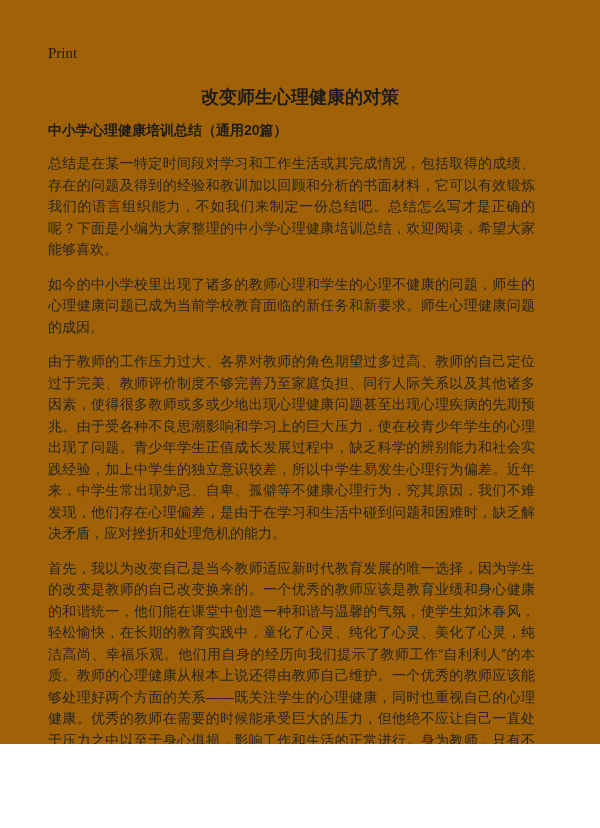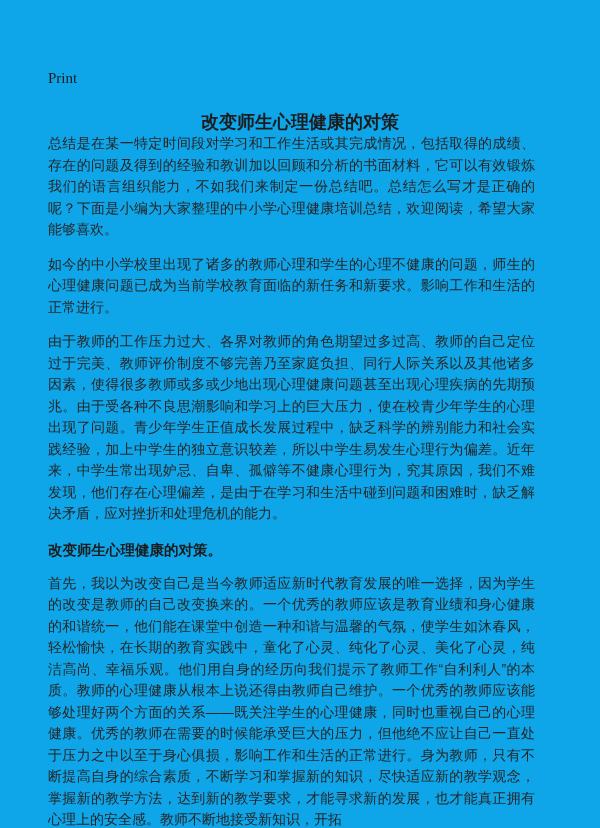--- a/index.html
+++ b/index.html
@@ -10,23 +10,23 @@
   body {
     width: 600px;
     height: 828px;
     overflow: hidden;
     color: #1f1f1f;
     font-family: "Liberation Sans", sans-serif;
   }
   .page {
     box-sizing: border-box;
     width: 600px;
-    height: 828px;
-    padding: 69px 48px 0 48px;
-    background: #0ea5e9;
+    height: 744px;
+    padding: 44px 48px 0 48px;
+    background: #a16207;
     overflow: hidden;
   }
   .print-link {
     display: inline-block;
     font-family: "Liberation Serif", serif;
     font-size: 15px;
     color: #1c1c1c;
     text-decoration: none;
     cursor: pointer;
   }
@@ -63,26 +63,26 @@
   }
 </style>
 </head>
 <body>
 
 <div class="page">
   <a class="print-link">Print</a>
 
   <h1 class="doc-title">改变师生心理健康的对策</h1>
 
+  <h2 class="doc-subtitle">中小学心理健康培训总结（通用20篇）</h2>
 
   <p class="body-text">总结是在某一特定时间段对学习和工作生活或其完成情况，包括取得的成绩、存在的问题及得到的经验和教训加以回顾和分析的书面材料，它可以有效锻炼我们的语言组织能力，不如我们来制定一份总结吧。总结怎么写才是正确的呢？下面是小编为大家整理的中小学心理健康培训总结，欢迎阅读，希望大家能够喜欢。</p>
 
 
 
-  <p class="body-text">如今的中小学校里出现了诸多的教师心理和学生的心理不健康的问题，师生的心理健康问题已成为当前学校教育面临的新任务和新要求。影响工作和生活的正常进行。</p>
+  <p class="body-text">如今的中小学校里出现了诸多的教师心理和学生的心理不健康的问题，师生的心理健康问题已成为当前学校教育面临的新任务和新要求。师生心理健康问题的成因。</p>
 
 
   <p class="body-text">由于教师的工作压力过大、各界对教师的角色期望过多过高、教师的自己定位过于完美、教师评价制度不够完善乃至家庭负担、同行人际关系以及其他诸多因素，使得很多教师或多或少地出现心理健康问题甚至出现心理疾病的先期预兆。由于受各种不良思潮影响和学习上的巨大压力，使在校青少年学生的心理出现了问题。青少年学生正值成长发展过程中，缺乏科学的辨别能力和社会实践经验，加上中学生的独立意识较差，所以中学生易发生心理行为偏差。近年来，中学生常出现妒忌、自卑、孤僻等不健康心理行为，究其原因，我们不难发现，他们存在心理偏差，是由于在学习和生活中碰到问题和困难时，缺乏解决矛盾，应对挫折和处理危机的能力。</p>
 
-  <h3 class="section-heading">改变师生心理健康的对策。</h3>
 
   <p class="body-text">首先，我以为改变自己是当今教师适应新时代教育发展的唯一选择，因为学生的改变是教师的自己改变换来的。一个优秀的教师应该是教育业绩和身心健康的和谐统一，他们能在课堂中创造一种和谐与温馨的气氛，使学生如沐春风，轻松愉快，在长期的教育实践中，童化了心灵、纯化了心灵、美化了心灵，纯洁高尚、幸福乐观。他们用自身的经历向我们提示了教师工作“自利利人”的本质。教师的心理健康从根本上说还得由教师自己维护。一个优秀的教师应该能够处理好两个方面的关系——既关注学生的心理健康，同时也重视自己的心理健康。优秀的教师在需要的时候能承受巨大的压力，但他绝不应让自己一直处于压力之中以至于身心俱损，影响工作和生活的正常进行。身为教师，只有不断提高自身的综合素质，不断学习和掌握新的知识，尽快适应新的教学观念，掌握新的教学方法，达到新的教学要求，才能寻求新的发展，也才能真正拥有心理上的安全感。教师不断地接受新知识，开拓</p>
 </div>
 
 </body></html>

